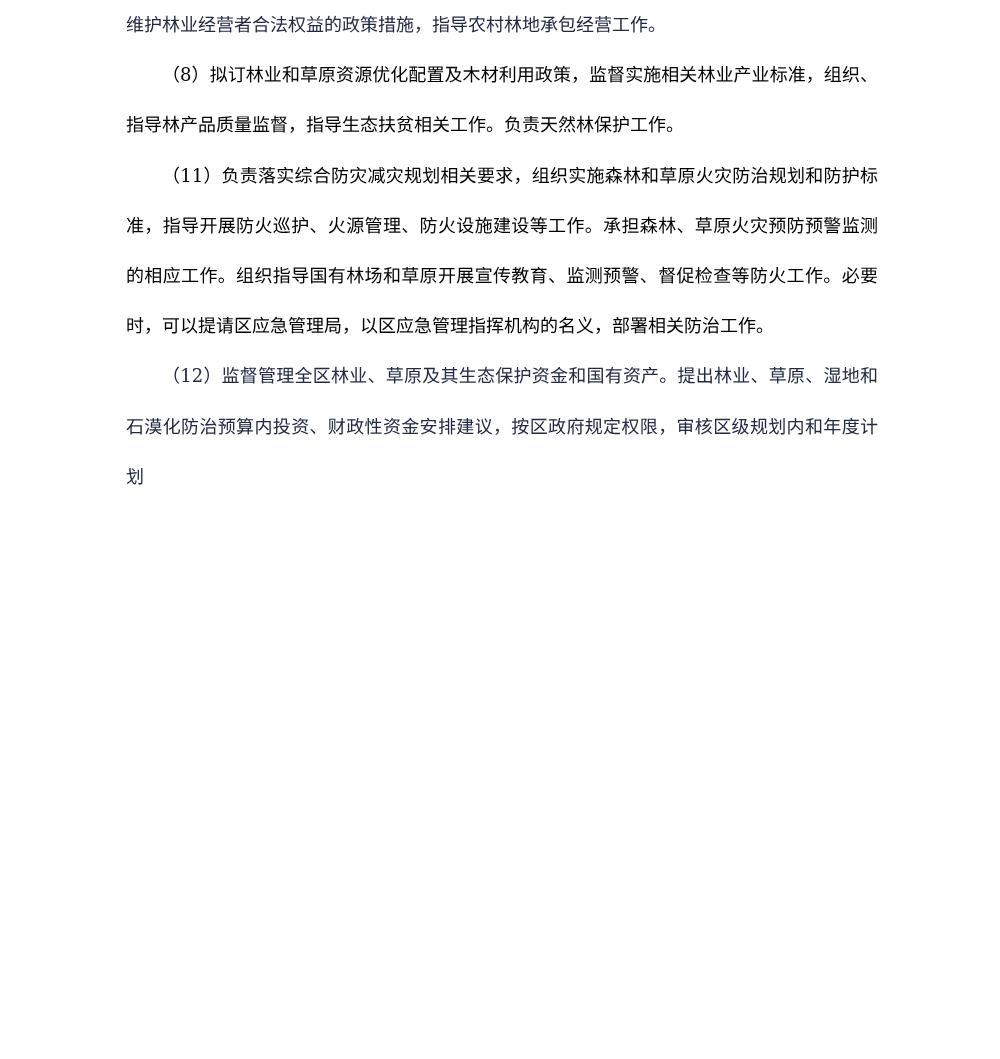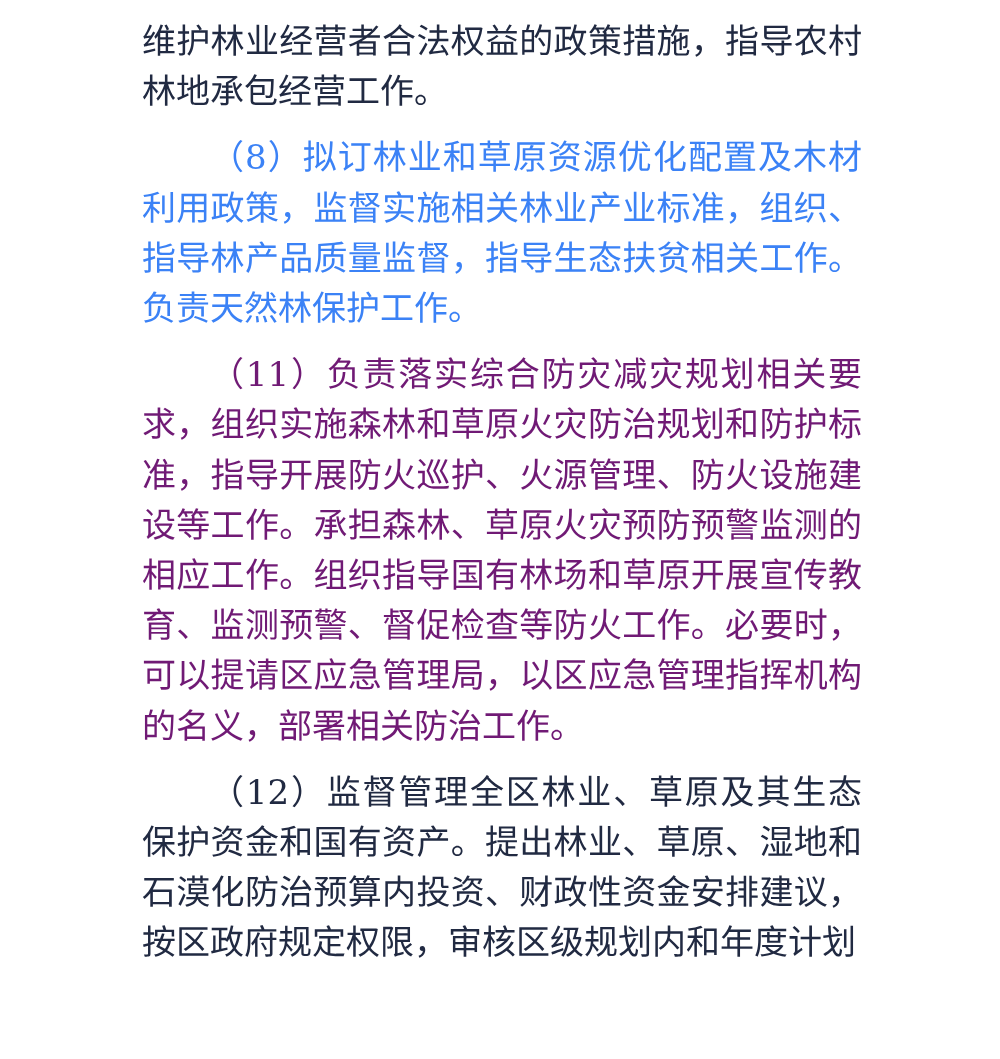--- a/index.html
+++ b/index.html
@@ -13,36 +13,36 @@
     background: #ffffff;
   }
   .page {
     box-sizing: border-box;
     width: 1000px;
     height: 1059px;
     padding: 0 122px 0 126px;
     background: #ffffff;
   }
   .para {
-    margin: 16px;
+    margin: 0;
     padding: 0;
     font-family: "DejaVu Serif", "Liberation Serif", serif;
-    font-size: 34px;
+    font-size: 18px;
     line-height: 50.2px;
     letter-spacing: 0;
     text-align: justify;
     text-justify: inter-ideograph;
     color: #212a42;
     word-break: break-all;
   }
   .para.indent {
     text-indent: 2em;
   }
 </style>
 </head>
 <body style="background-color: rgb(255, 255, 255);">
 
 <div class="page">
   <p class="para" style="color: rgb(33, 42, 66);">维护林业经营者合法权益的政策措施，指导农村林地承包经营工作。</p>
-  <p class="para indent" style="color: #3b82f6;">（8）拟订林业和草原资源优化配置及木材利用政策，监督实施相关林业产业标准，组织、指导林产品质量监督，指导生态扶贫相关工作。负责天然林保护工作。</p>
-  <p class="para indent" style="color: #701a75;">（11）负责落实综合防灾减灾规划相关要求，组织实施森林和草原火灾防治规划和防护标准，指导开展防火巡护、火源管理、防火设施建设等工作。承担森林、草原火灾预防预警监测的相应工作。组织指导国有林场和草原开展宣传教育、监测预警、督促检查等防火工作。必要时，可以提请区应急管理局，以区应急管理指挥机构的名义，部署相关防治工作。</p>
+  <p class="para indent" style="color: #000000;">（8）拟订林业和草原资源优化配置及木材利用政策，监督实施相关林业产业标准，组织、指导林产品质量监督，指导生态扶贫相关工作。负责天然林保护工作。</p>
+  <p class="para indent" style="color: #000000;">（11）负责落实综合防灾减灾规划相关要求，组织实施森林和草原火灾防治规划和防护标准，指导开展防火巡护、火源管理、防火设施建设等工作。承担森林、草原火灾预防预警监测的相应工作。组织指导国有林场和草原开展宣传教育、监测预警、督促检查等防火工作。必要时，可以提请区应急管理局，以区应急管理指挥机构的名义，部署相关防治工作。</p>
   <p class="para indent" style="color: rgb(33, 42, 66);">（12）监督管理全区林业、草原及其生态保护资金和国有资产。提出林业、草原、湿地和石漠化防治预算内投资、财政性资金安排建议，按区政府规定权限，审核区级规划内和年度计划</p>
 </div>
 
 </body></html>

